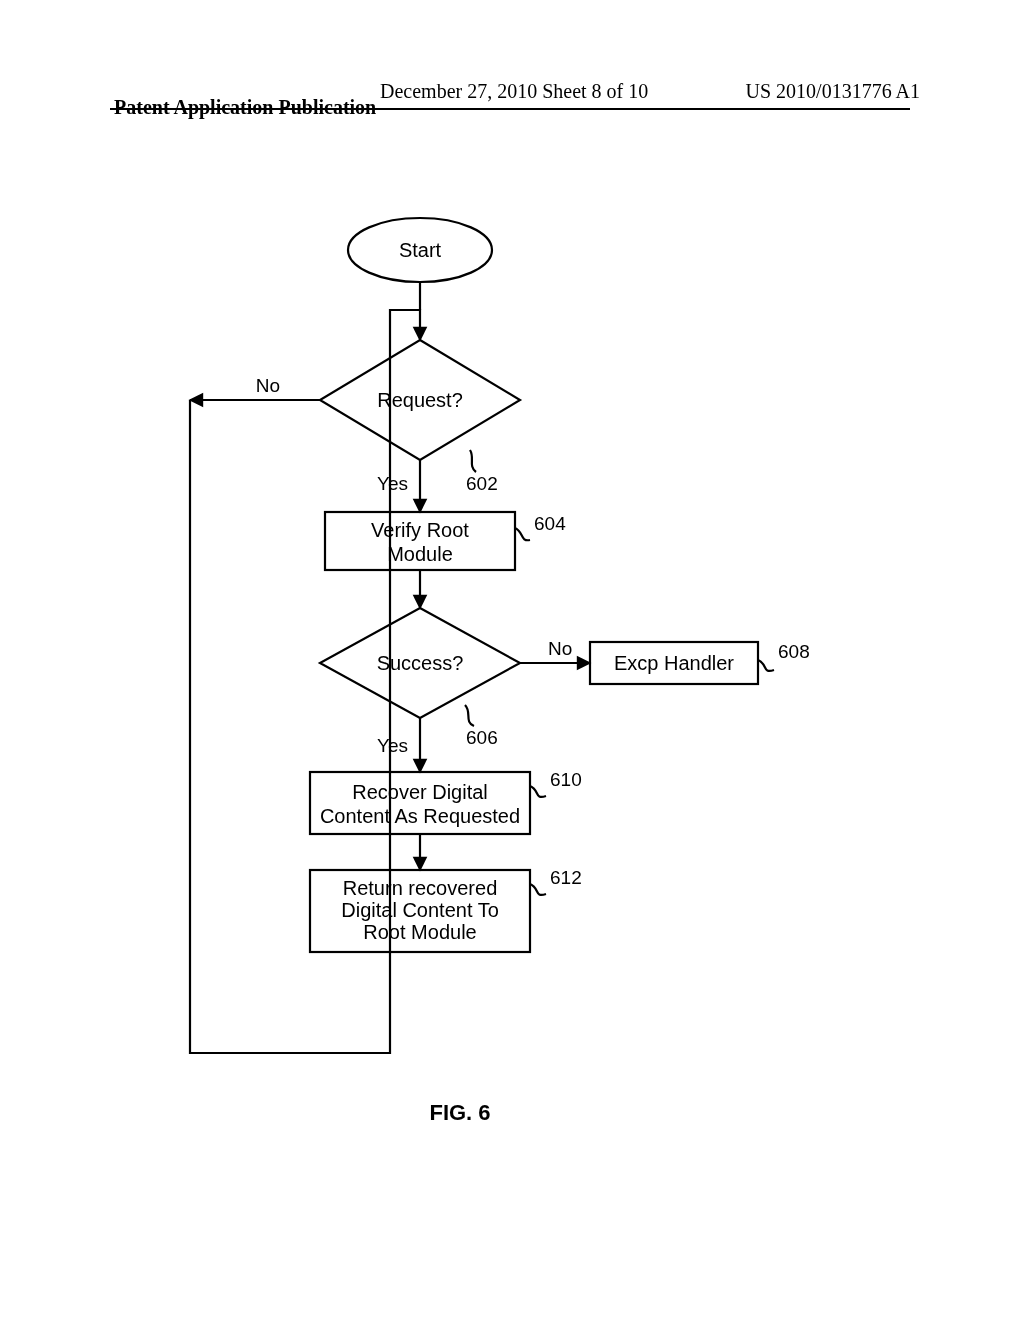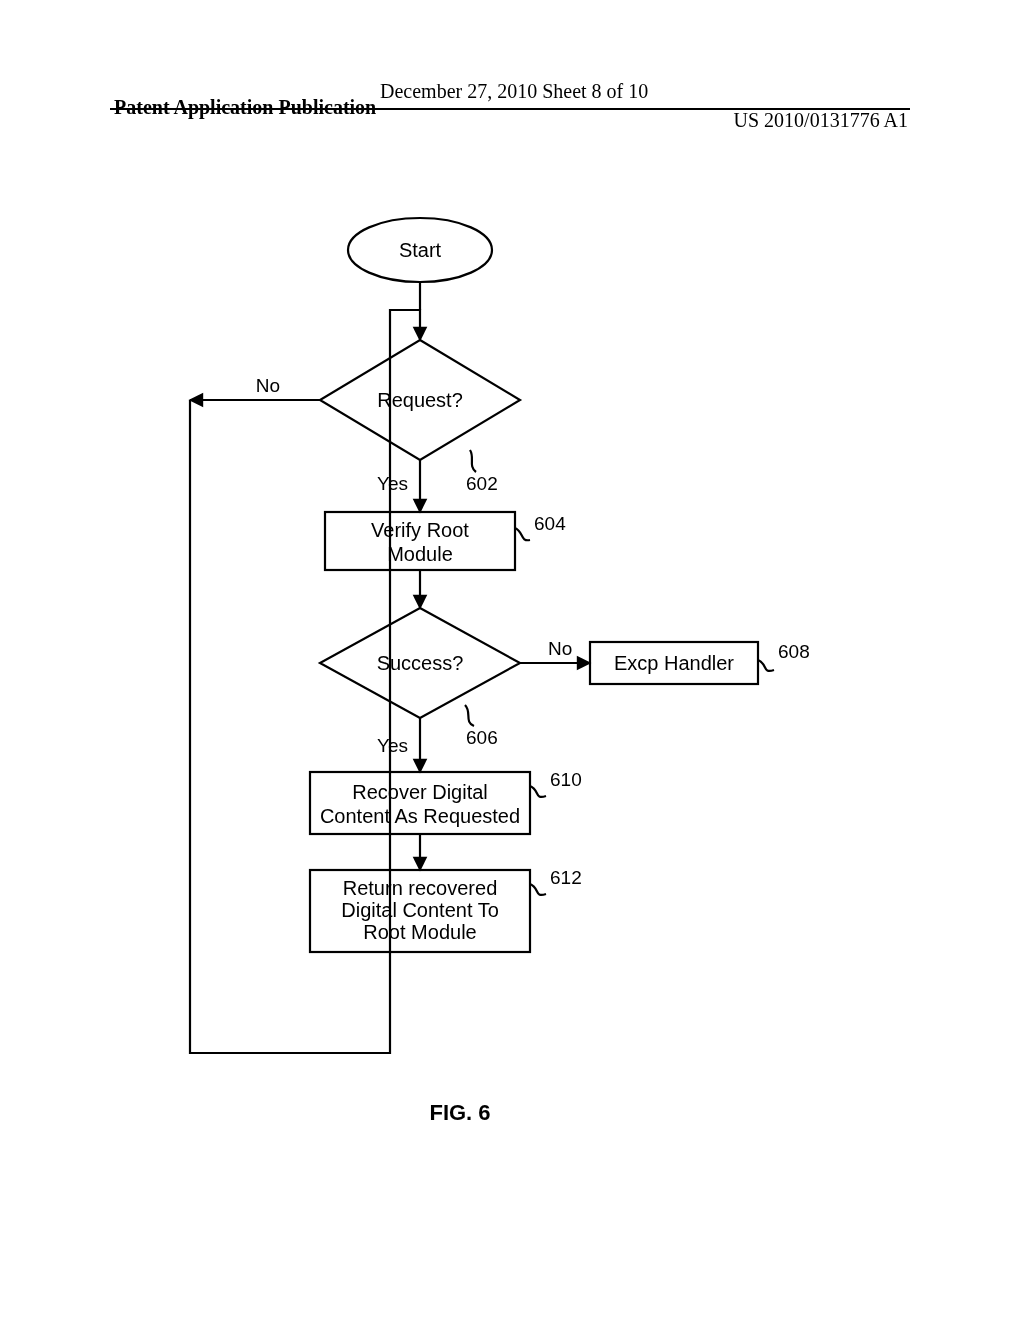--- a/index.html
+++ b/index.html
@@ -17,21 +17,21 @@
     top: 80px;
     left: 0;
     width: 1024px;
     padding: 0 110px;
     box-sizing: border-box;
     font-family: "Times New Roman", Times, serif;
     font-size: 20px;
   }
   .header .left  { position: absolute; left: 114px; top: 16px; font-weight: bold; }
   .header .mid   { position: absolute; left: 380px; top: 0; }
-  .header .right { position: absolute; right: 116px; top: 0; margin-top: 29px; }
+  .header .right { position: absolute; right: 104px; top: 0; }
   .rule {
     position: absolute;
     top: 108px;
     left: 110px;
     width: 800px;
     height: 0;
     border-top: 2px solid #000;
   }
 
   svg { position: absolute; top: 210px; left: 150px; }

